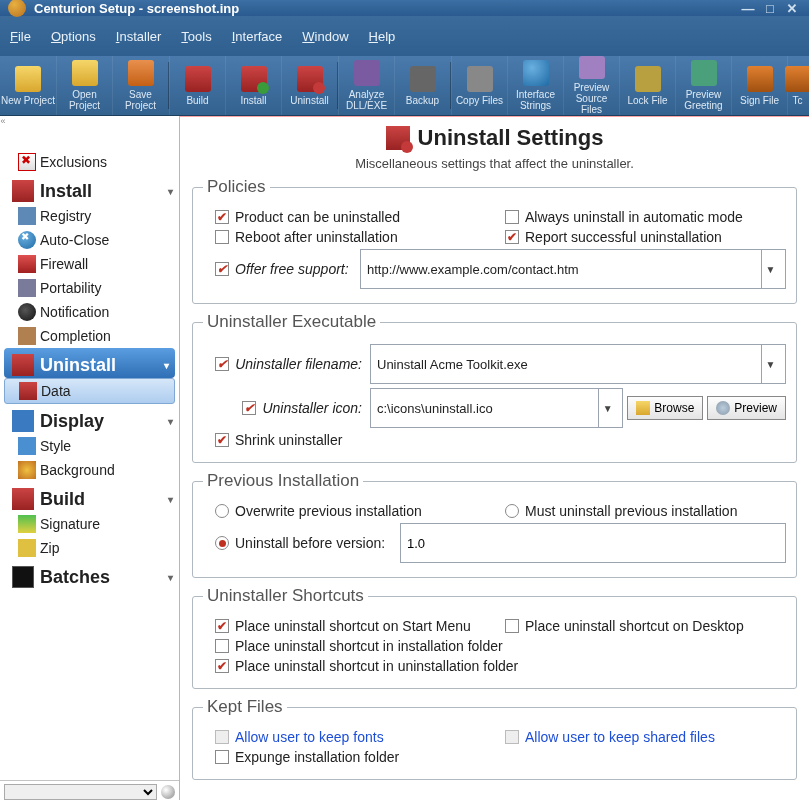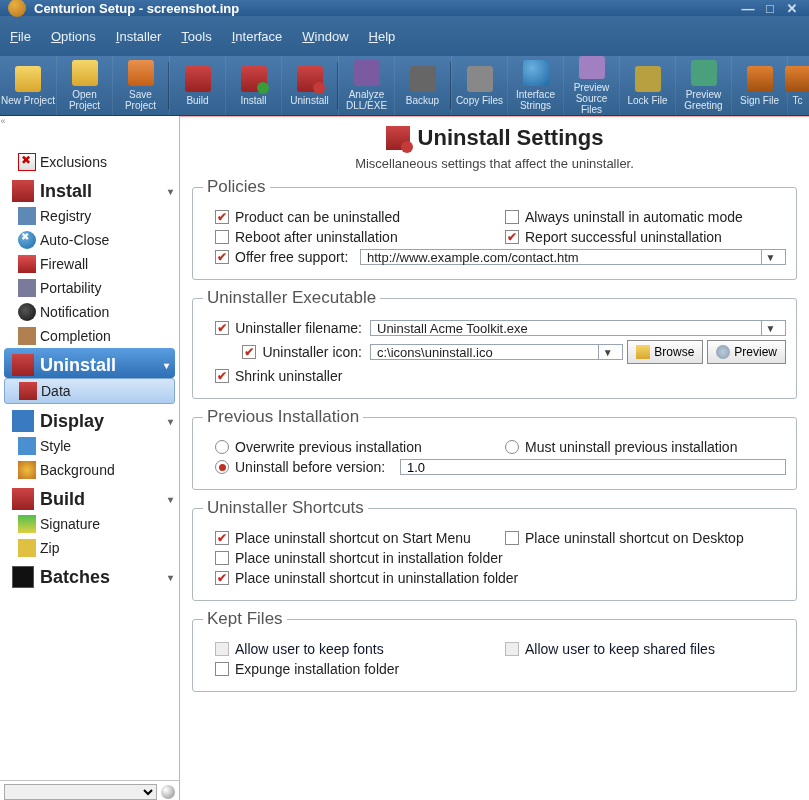--- a/index.html
+++ b/index.html
@@ -84,30 +84,30 @@
 .content-hdr .hicon { width:24px; height:24px; background:linear-gradient(#c44,#922); position:relative; display:inline-block;}
 .content-hdr .hicon::after{content:"";position:absolute;bottom:-3px;right:-3px;width:12px;height:12px;border-radius:50%;background:#c43a3a;}
 .content-hdr p { font-size:13px; color:#444; margin-top:2px;}
 
 fieldset { border:1px solid #b0b8c0; border-radius:3px; margin-bottom:8px; padding: 8px 10px 10px 10px; }
 legend { font-size:17px; color:#555; padding:0 4px;}
 .row { display:flex; align-items:center; margin:4px 0; font-size:14px; color:#222;padding-left:12px;}
 .row .cell-a { display:flex; align-items:center; min-width:290px;}
 .row .cell-b { display:flex; align-items:center;}
 .row label { display:flex; align-items:center; gap:6px;}
-.row input[type="text"], .row .combo { flex:1; height:16px; border:1px solid #9aa4b0; font-size:13px; padding:0 6px; background:#fff;}
+.row input[type="text"], .row .combo { flex:1; height:40px; border:1px solid #9aa4b0; font-size:13px; padding:0 6px; background:#fff;}
 .row .combo { display:flex; align-items:center;}
 .full { width:100%;}
 .checkbox { width:14px; height:14px; border:1px solid #888; background:#fff; display:inline-flex; align-items:center; justify-content:center; flex-shrink:0;}
 .checkbox.checked::after { content:"✔"; color:#c03020; font-size:12px; line-height:1; font-weight:bold;}
 .checkbox.disabled { background:#eee; border-color:#bbb;}
 .radio { width:14px; height:14px; border:1px solid #888; border-radius:50%; background:#fff; display:inline-flex; align-items:center; justify-content:center; flex-shrink:0;}
 .radio.checked::after { content:""; width:7px; height:7px; border-radius:50%; background:#c03020;}
-label.disabled { color:#0f172a;}
-.lbl-right { min-width:155px; text-align:right; padding-right:8px; display:flex; align-items:center; gap:6px; justify-content:flex-end;}
+label.disabled { color:#1d4ed8;}
+.lbl-right { min-width:155px; text-align:right; padding-right:8px; display:flex; align-items:center; gap:6px; justify-content:flex-end;font-style:italic;}
 .btn { height:24px; border:1px solid #888; background:linear-gradient(#fdfdfd,#e4e4e4); font-size:12px; padding:0 8px; display:inline-flex; align-items:center; gap:4px; cursor:pointer;}
 .btn .bicon{ width:14px; height:14px;}
 .ic-browse{ background:linear-gradient(#f5d669,#d9a72e);}
 .ic-prev{ background:radial-gradient(circle,#bcd,#89a); border-radius:50%;}
 .dropdown-car{ display:inline-block; width:18px; text-align:center; border-left:1px solid #9aa4b0; font-size:10px; color:#444; height:100%; display:flex; align-items:center; justify-content:center;}
 .combo .combo-text{ flex:1;}
 .top-divider{ width:6px; text-align:center; font-size:9px; color:#888;}
 </style>
 </head>
 <body>

